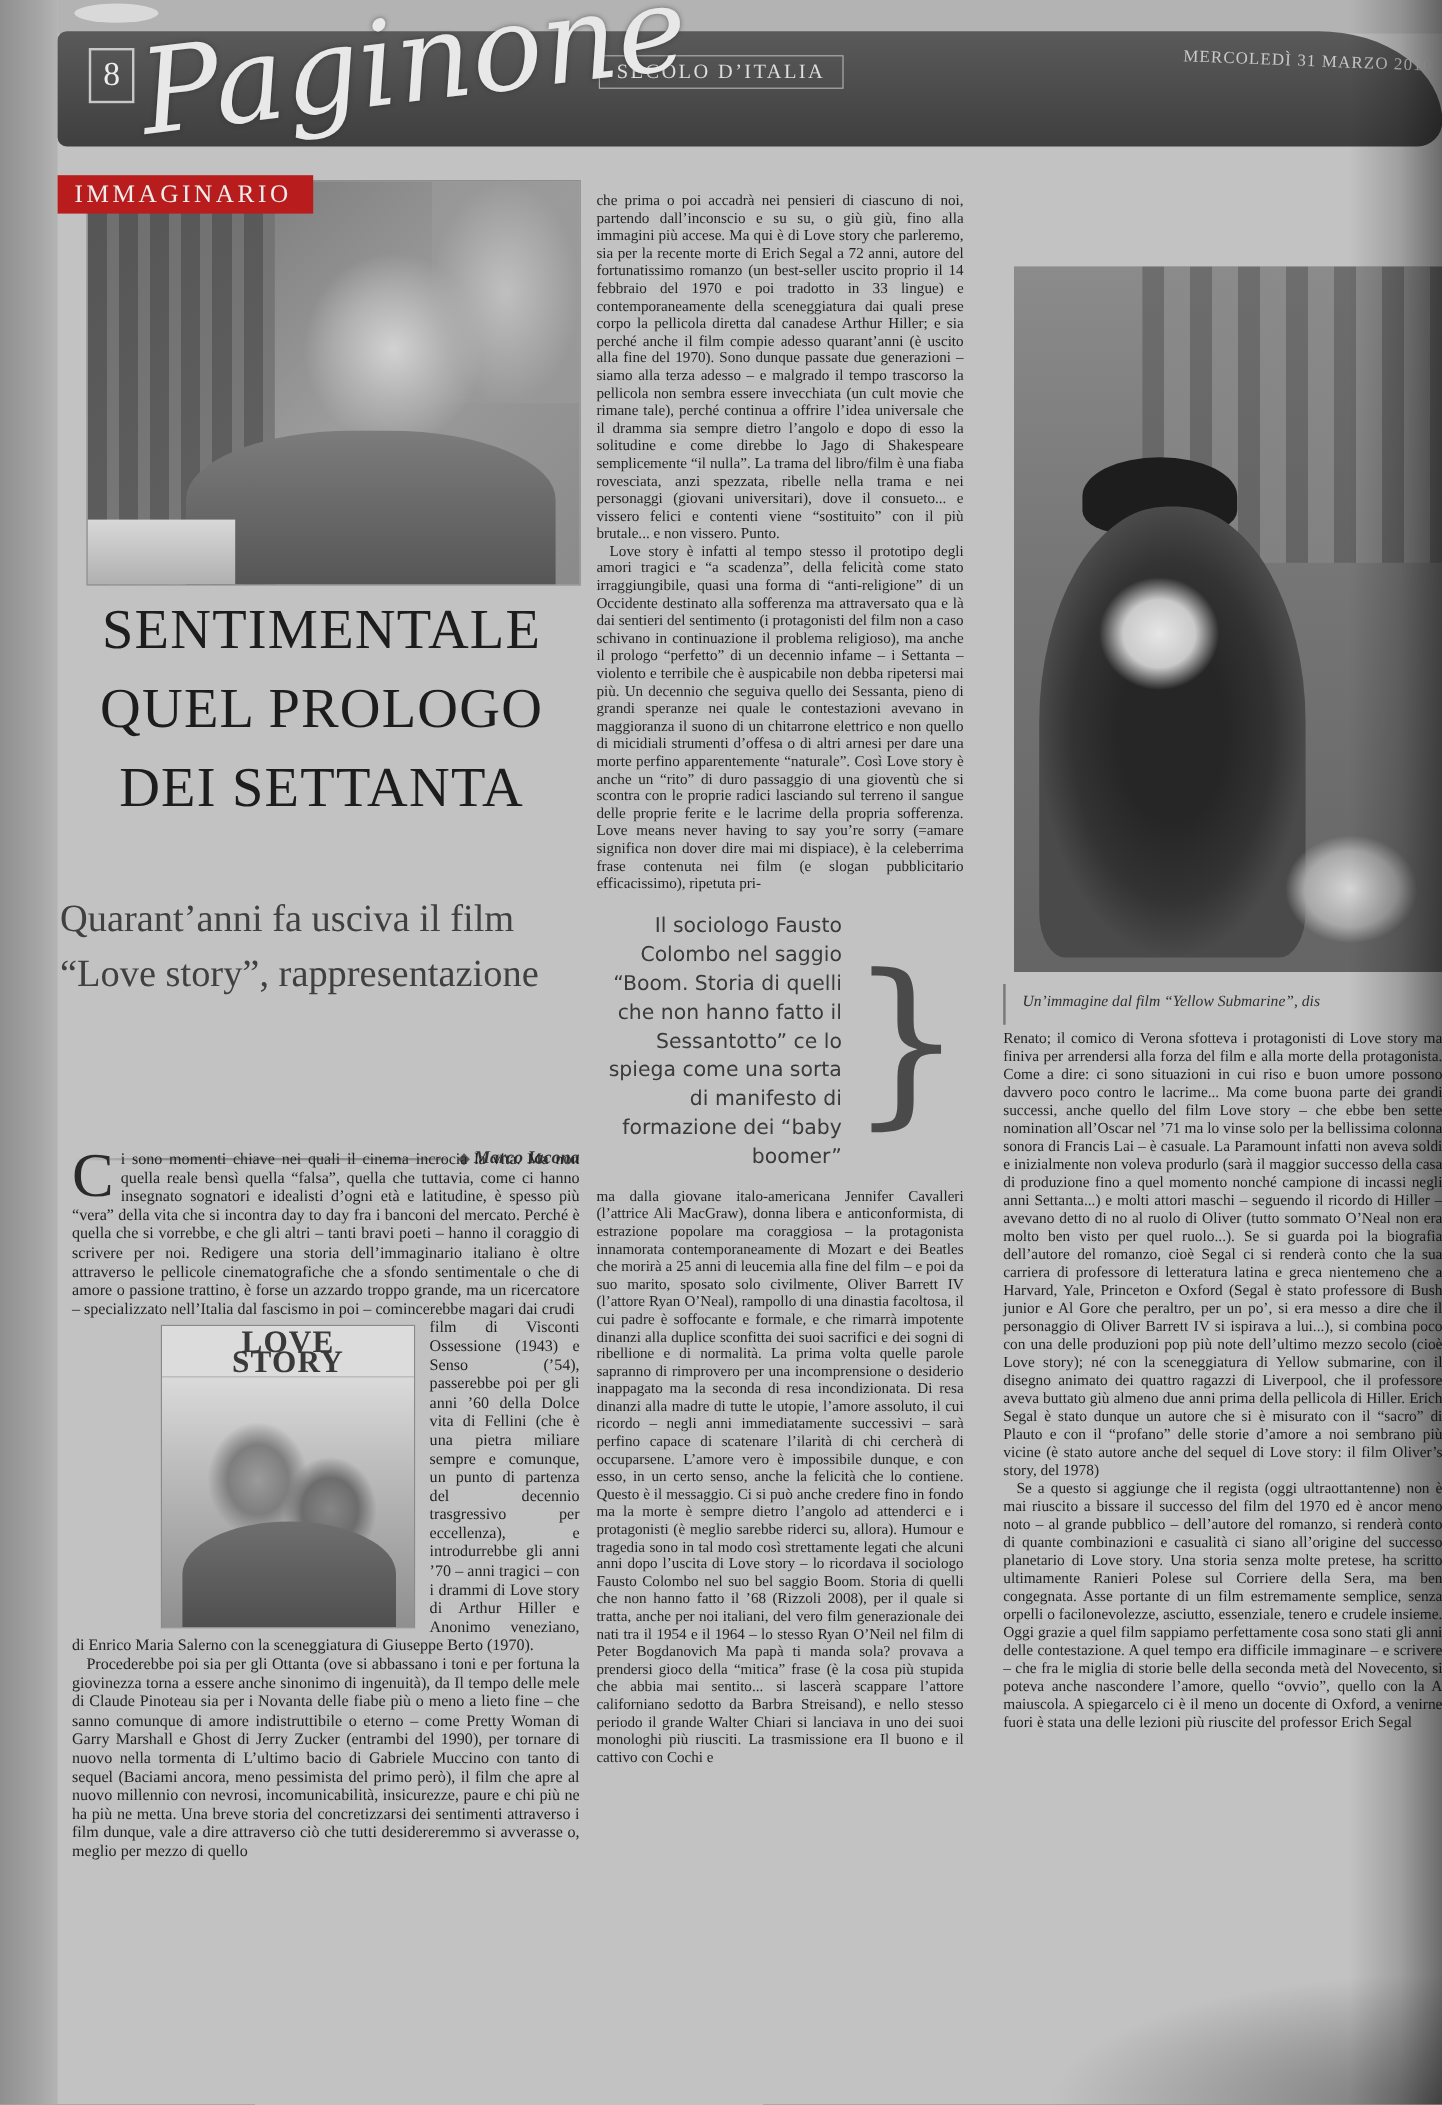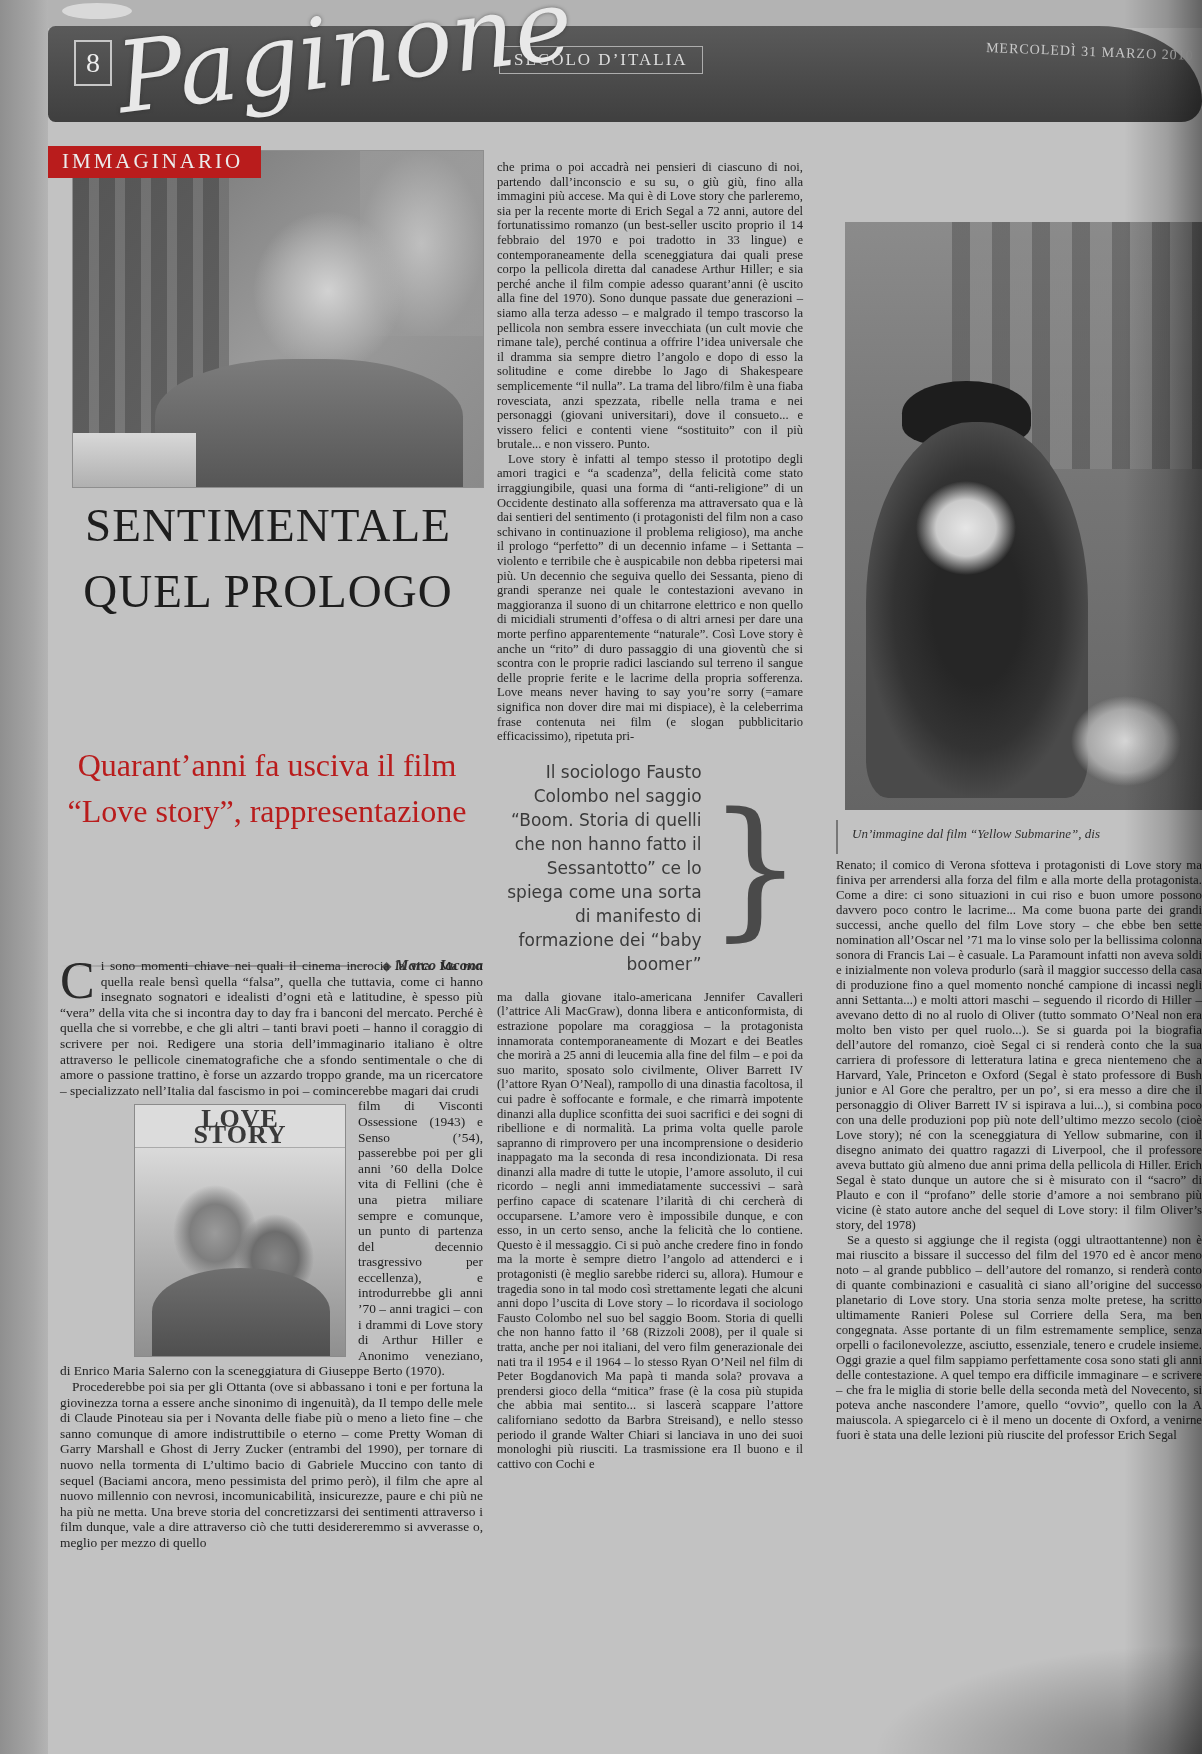--- a/index.html
+++ b/index.html
@@ -35,21 +35,21 @@
      background:radial-gradient(closest-side,#cfcfcf,#9a9a9a);opacity:.7;}
   .ph-face{position:absolute;left:44%;top:18%;width:150px;height:160px;border-radius:50%;
      background:radial-gradient(closest-side,#d2d2d2 0%,#b2b2b2 55%,rgba(140,140,140,0));}
   .ph-body{position:absolute;left:20%;bottom:0;width:75%;height:38%;border-radius:45% 45% 0 0;
      background:linear-gradient(#7c7c7c,#565656);}
   .ph-desk{position:absolute;left:0;bottom:0;width:30%;height:16%;
      background:linear-gradient(#d8d8d8,#b0b0b0);}
   
   .headline{position:absolute;left:54px;top:492px;width:428px;text-align:center;color:#1d1d1d;}
   .headline div{font-size:47px;line-height:66px;letter-spacing:1px;}
-  .subhead{position:absolute;left:50px;top:742px;width:434px;text-align:center;color:#b91c1c;}
+  .subhead{position:absolute;left:50px;top:742px;width:434px;color:#404040;}
   .subhead div{font-size:32px;line-height:46px;}
   .byline{position:absolute;left:60px;top:924px;width:423px;display:flex;align-items:center;gap:10px;margin-top:33px;}
   .byline .rule{flex:1;height:2px;background:linear-gradient(90deg,rgba(130,130,130,0),#8d8d8d 25%,#8d8d8d);}
   .byline-text{font-size:15px;font-style:italic;font-weight:bold;color:#333;white-space:nowrap;}
   .byline-icon{font-size:12px;color:#555;font-style:normal;}
   
   .body-text p{margin:0;text-align:justify;}
   .left-body{position:absolute;left:60px;top:958px;width:423px;font-size:13.4px;line-height:15.6px;}
   .left-body .indent{text-indent:12px;}
   .dropcap{float:left;font-size:52px;line-height:42px;padding:2px 6px 0 0;color:#2a2a2a;}
@@ -116,20 +116,21 @@
     <div class="ph-shelves"></div>
     <div class="ph-window"></div>
     <div class="ph-face"></div>
     <div class="ph-body"></div>
     <div class="ph-desk"></div>
   </div>
 
   <div class="headline">
     <div>SENTIMENTALE</div>
     <div>QUEL PROLOGO</div>
+    <div>DEI SETTANTA</div>
   </div>
 
   <div class="subhead">
     <div>Quarant’anni fa usciva il film</div>
     <div>“Love story”, rappresentazione</div>
   </div>
 
   <div class="byline">
     <span class="rule"></span>
     <span class="byline-text"><span class="byline-icon">◆</span> <span>Marco Iacona</span></span>

